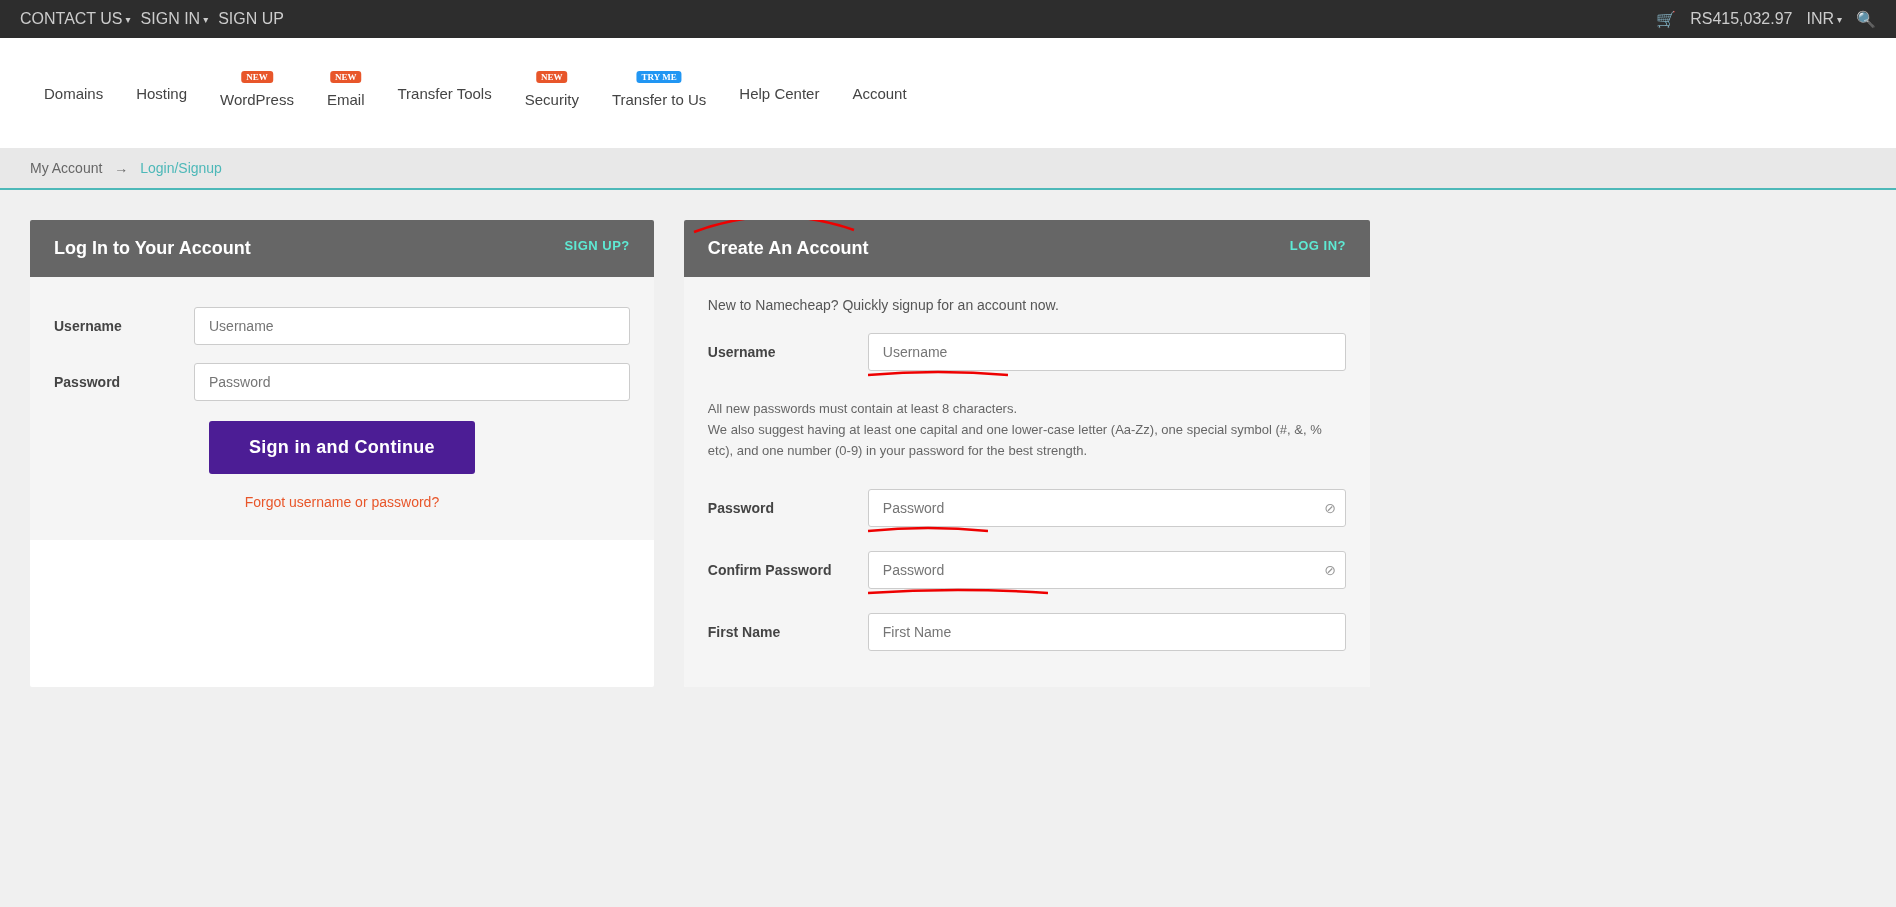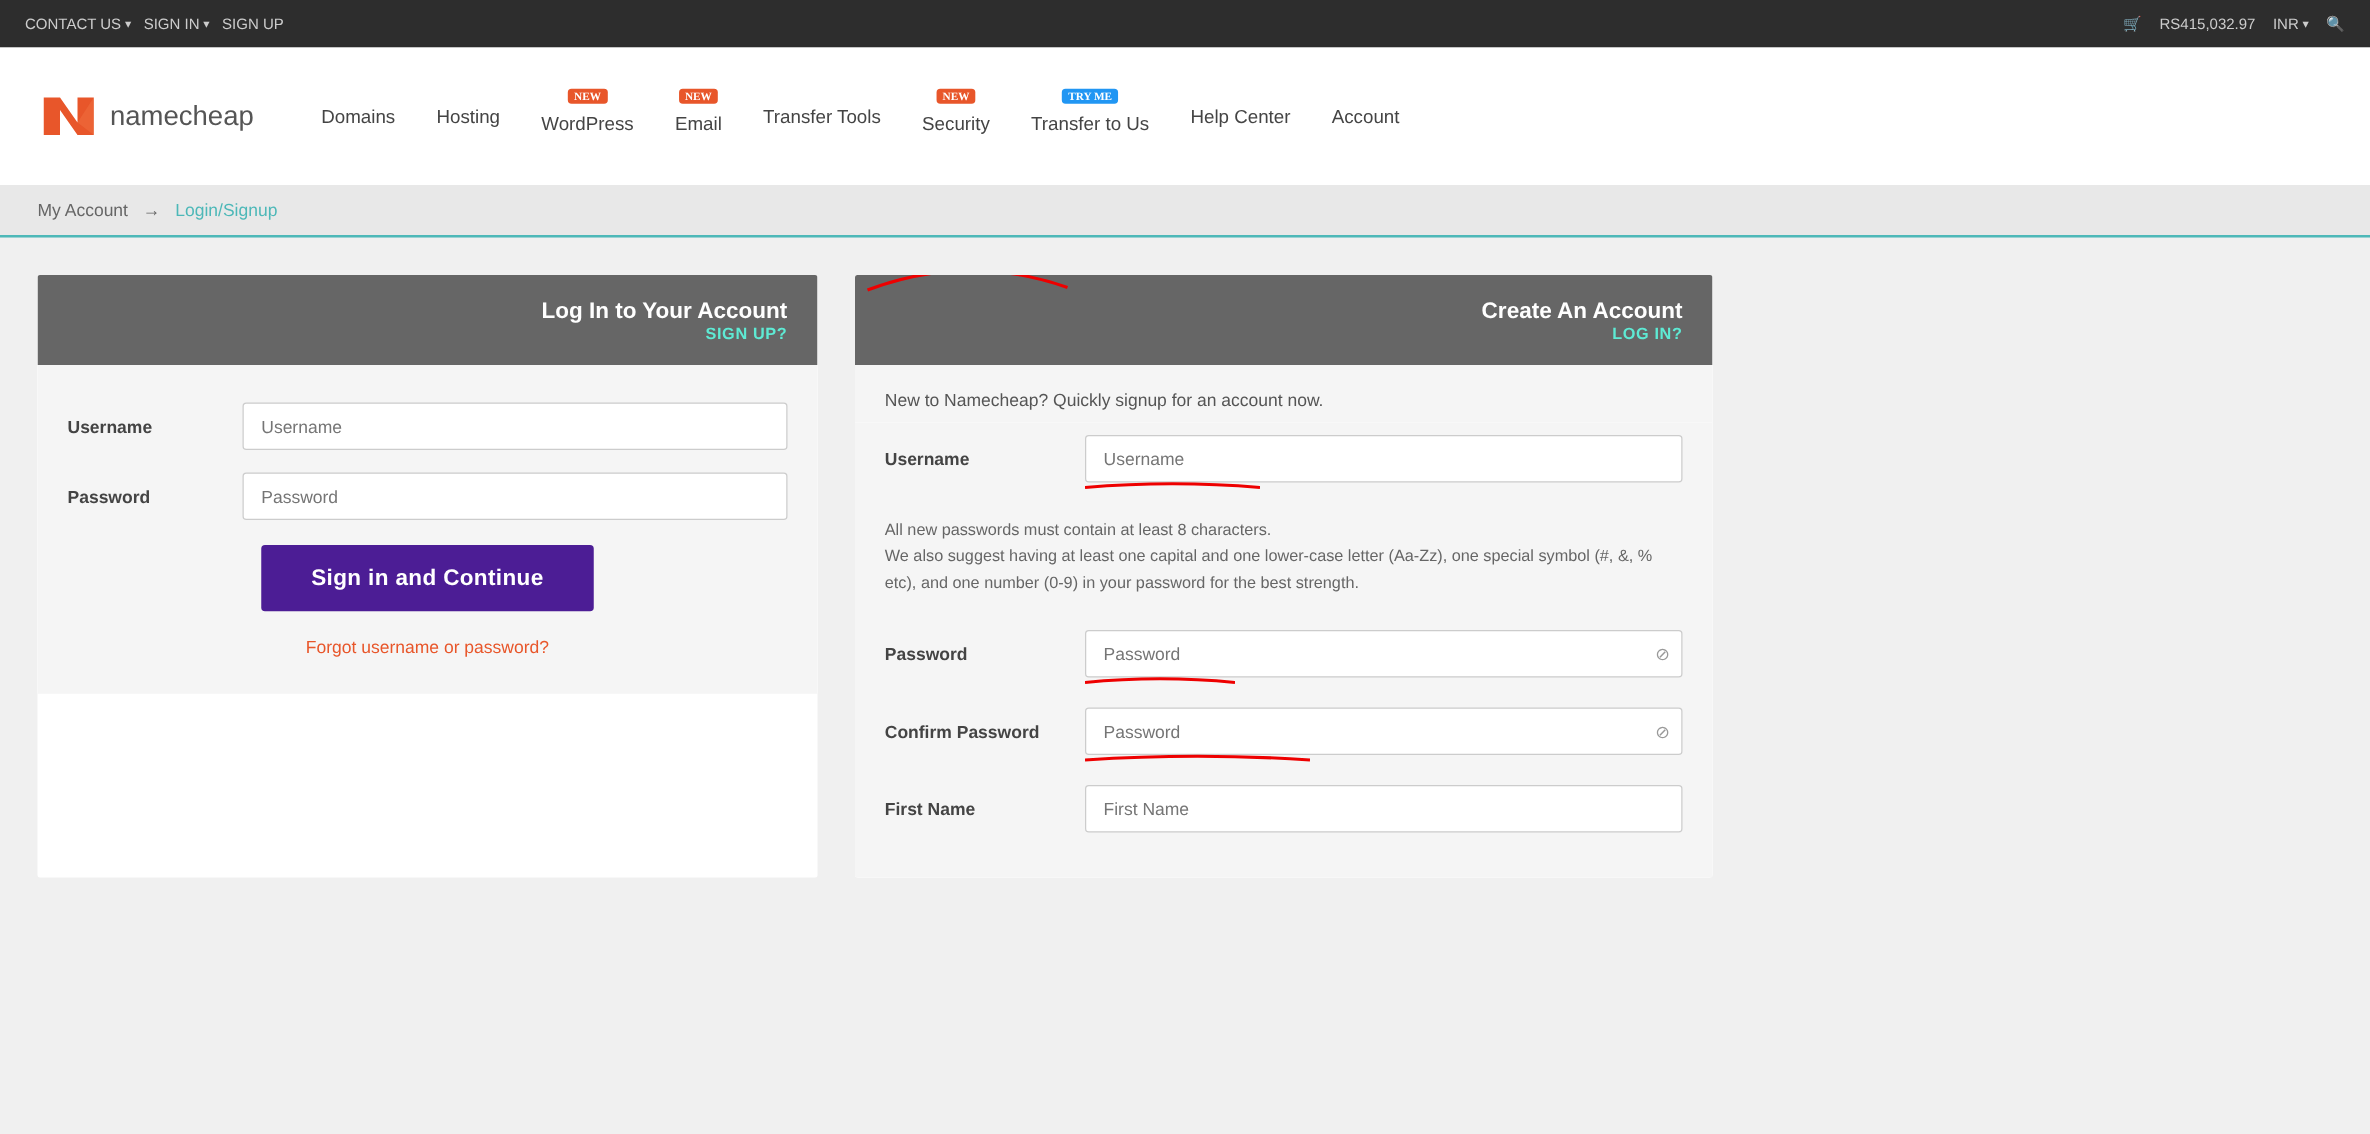--- a/index.html
+++ b/index.html
@@ -11,21 +11,21 @@
       color: #ccc;
       font-size: 12px;
       padding: 0 20px;
       display: flex;
       align-items: center;
       height: 38px;
       justify-content: space-between;
     }
     .top-bar-left { display: flex; align-items: center; gap: 10px; }
     .top-bar-right { display: flex; align-items: center; gap: 14px; }
-    .top-bar a, .top-bar span { color: #ccc; text-decoration: none; cursor: pointer; font-size: 12px; }
+    .top-bar a, .top-bar span { color: #ccc; text-decoration: none; cursor: pointer; font-size: 16px; }
     .top-bar .dropdown { display: flex; align-items: center; gap: 3px; cursor: pointer; }
     .top-bar .dropdown .arrow { font-size: 10px; }
     .cart-icon { color: #4db8b8; font-size: 20px; }
     .currency { color: #ccc; font-size: 13px; }
     .search-icon-top { color: #ccc; font-size: 16px; cursor: pointer; }
 
     
     .header {
       background: #fff;
       padding: 10px 30px;
@@ -88,22 +88,21 @@
       border-radius: 2px;
       overflow: hidden;
       flex: 1;
     }
     .card-header {
       background: #666;
       color: #fff;
       padding: 18px 24px;
       display: flex;
       justify-content: space-between;
-      align-items: flex-end;
-      flex-direction: column;
+      align-items: flex-start;
     }
     .card-header h2 { font-size: 18px; font-weight: 600; }
     .card-header .link { font-size: 13px; font-weight: bold; cursor: pointer; color: #5eead4; letter-spacing: 0.5px; }
 
     .card-body { padding: 30px 24px; background: #f5f5f5; }
 
     .form-group { display: flex; align-items: center; margin-bottom: 18px; }
     .form-label { width: 140px; font-size: 14px; font-weight: bold; color: #444; }
     .form-input {
       flex: 1;
@@ -197,28 +196,20 @@
     <span class="currency"><span>RS415,032.97</span></span>
     <div class="dropdown">
       <span>INR</span>
       <span class="arrow">▾</span>
     </div>
     <span class="search-icon-top">🔍</span>
   </div>
 </div>
 
 <div class="header">
-  <div class="logo">
-
-    <svg class="logo-icon" viewBox="0 0 50 40" xmlns="http://www.w3.org/2000/svg">
-      <path d="M5 35 L5 5 L18 5 L32 25 L32 5 L45 5 L45 35 L32 35 L18 15 L18 35 Z" fill="#e8562a"></path>
-      <path d="M32 25 L45 5 L45 35 Z" fill="#f07040" opacity="0.5"></path>
-    </svg>
-    <span class="logo-text">namecheap</span>
-  </div>
 
   <nav class="nav">
     <a class="nav-item">Domains</a>
     <a class="nav-item">Hosting</a>
     <a class="nav-item" style="padding-top:22px;">
       <span class="nav-badge">NEW</span>
       <span>WordPress</span>
     </a>
     <a class="nav-item" style="padding-top:22px;">
       <span class="nav-badge">NEW</span>

